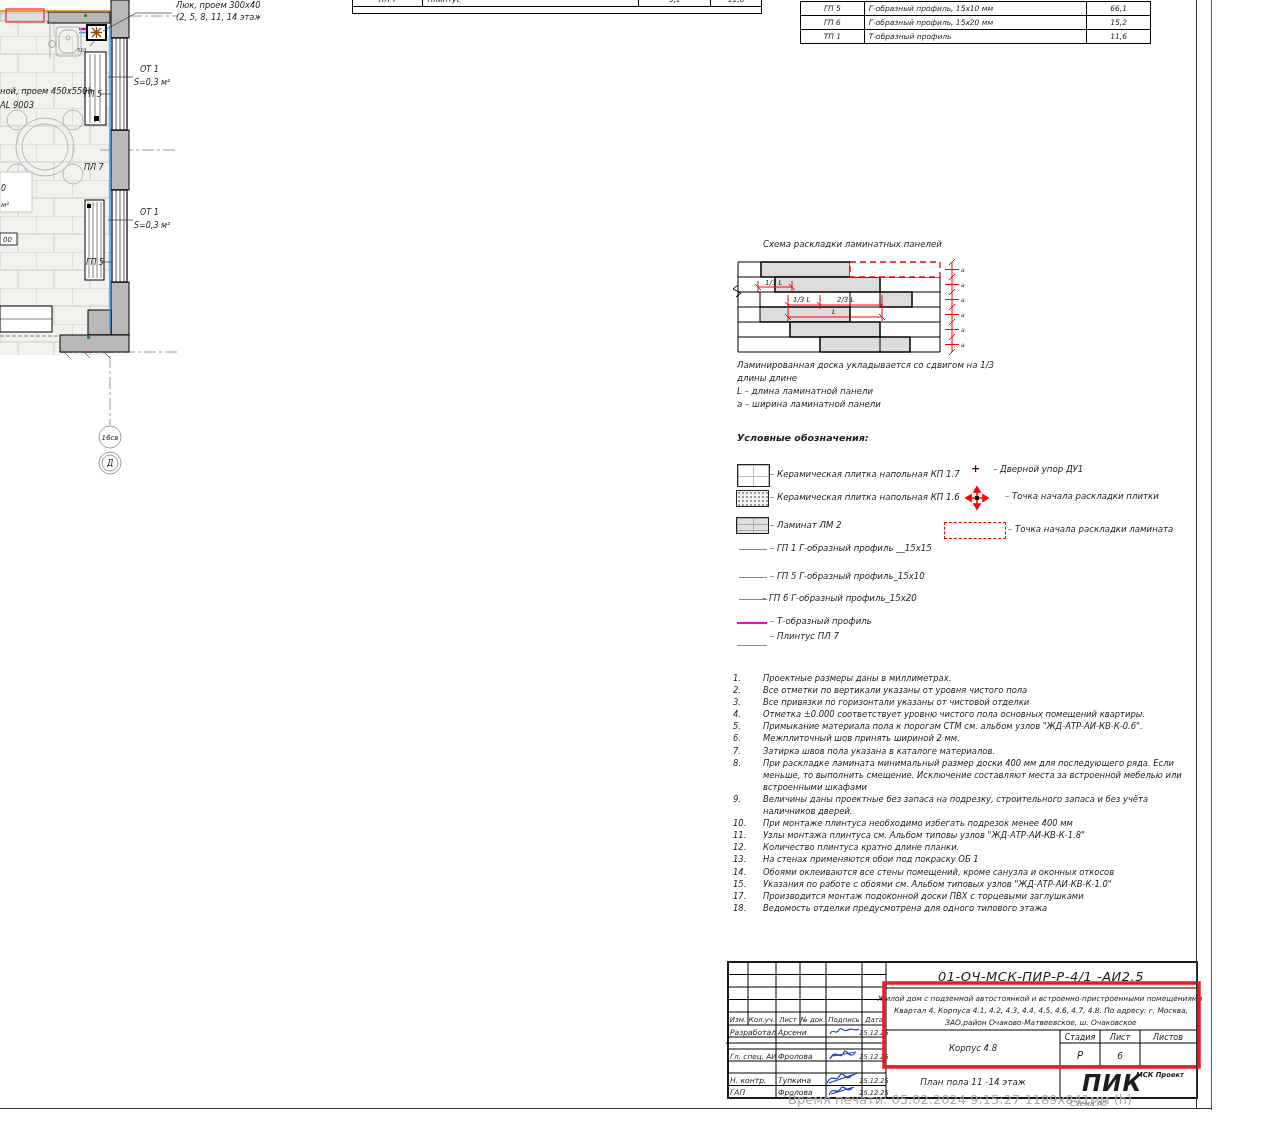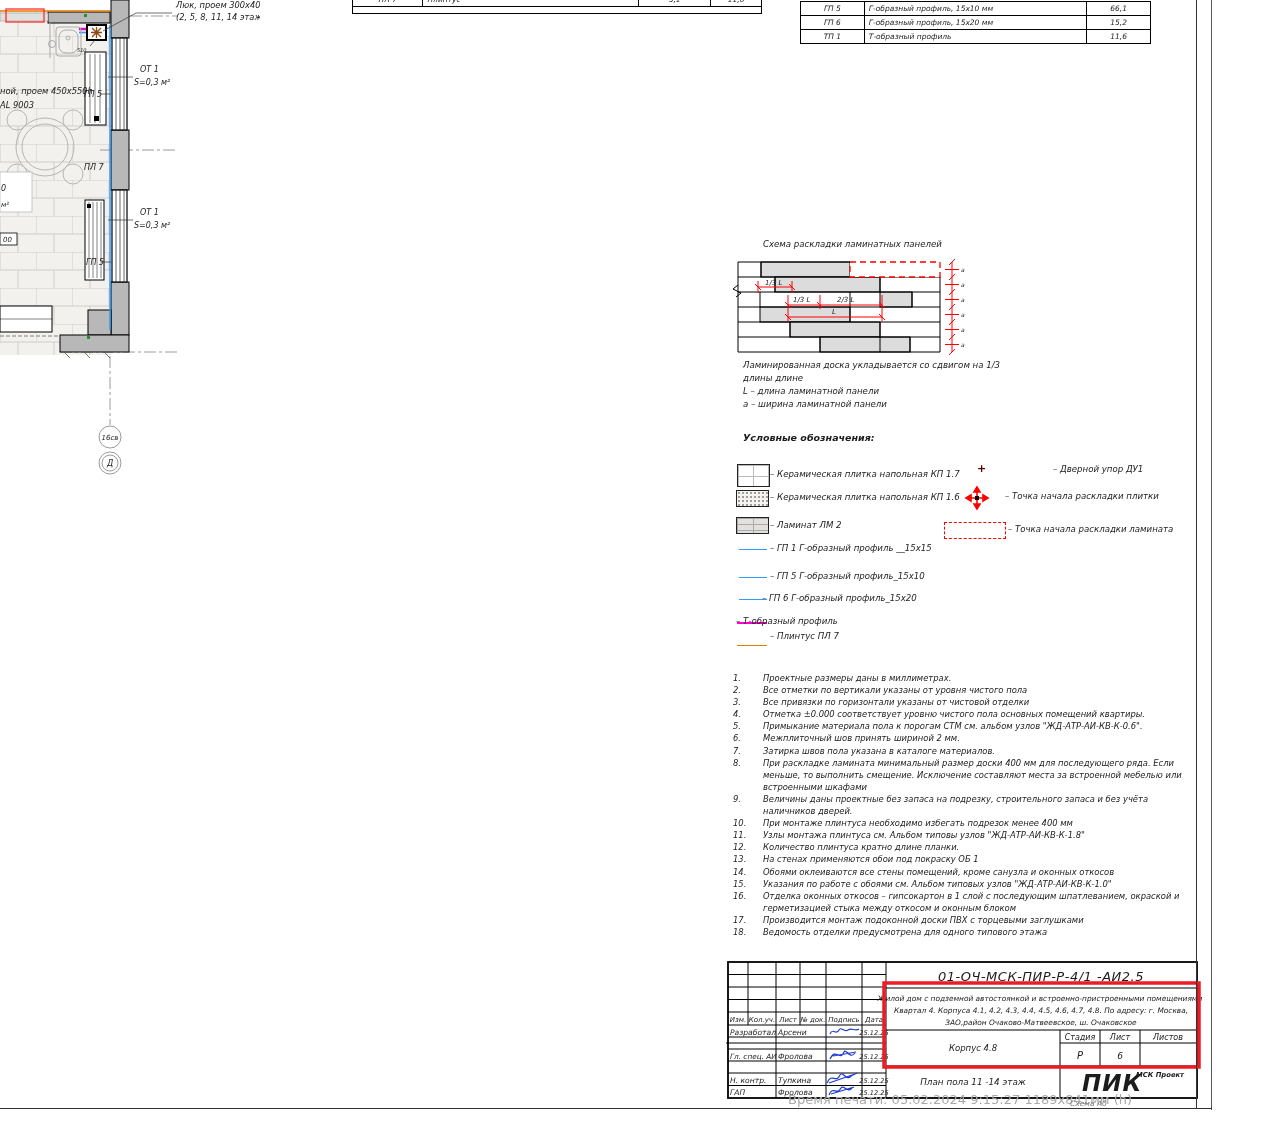--- a/index.html
+++ b/index.html
@@ -1,19 +1,19 @@
 <!DOCTYPE html>
 <html><head>
 <meta charset="utf-8">
 <style>
   html,body{margin:0;padding:0;background:#fff;}
   #sheet{position:relative;width:1279px;height:1137px;background:#fff;overflow:hidden;
          font-family:"DejaVu Sans",sans-serif;color:#1c1c1c;}
   .abs{position:absolute;}
-  .t{position:absolute;font-style:italic;white-space:nowrap;color:#1c1c1c;margin-left:6px;}
+  .t{position:absolute;font-style:italic;white-space:nowrap;color:#1c1c1c;}
   svg text{font-family:"DejaVu Sans",sans-serif;font-style:italic;fill:#1c1c1c;}
   
   .ttf{position:absolute;left:352px;top:-7px;width:408px;height:19px;border:1px solid #000;background:#fff;}
   .ttf-row{display:flex;height:12px;border-bottom:1px solid #000;font-size:7.5px;font-style:italic;line-height:12px;}
   .ttf-row .c{border-right:1px solid #000;overflow:hidden;}
   .pt{position:absolute;left:800px;top:1px;width:349px;border:1.5px solid #000;background:#fff;font-size:7.5px;font-style:italic;}
   .pt-row{display:flex;height:13px;line-height:13px;border-bottom:1.5px solid #000;}
   .pt-row:last-child{border-bottom:none;}
   .pt-row .c{border-right:1px solid #000;overflow:hidden;}
   .pt-row .c:last-child{border-right:none;}
@@ -257,27 +257,27 @@
   <div class="ln ln-blue" style="left:739px;top:549px"></div>
   <div class="lg-label" style="left:770px;top:543px">– ГП 1 Г-образный профиль __15х15</div>
 
   <div class="ln ln-blue" style="left:739px;top:577px"></div>
   <div class="lg-label" style="left:770px;top:571px">– ГП 5 Г-образный профиль_15х10</div>
 
   <div class="ln ln-blue" style="left:739px;top:599px"></div>
   <div class="lg-label" style="left:762px;top:593px">– ГП 6 Г-образный профиль_15х20</div>
 
   <div class="ln ln-mag" style="left:737px;top:622px"></div>
-  <div class="lg-label" style="left:736px;top:616px">– Т-образный профиль</div>
+  <div class="lg-label" style="left:770px;top:616px">– Т-образный профиль</div>
 
   <div class="ln ln-org" style="left:737px;top:645px"></div>
   <div class="lg-label" style="left:770px;top:631px">– Плинтус ПЛ 7</div>
 
   <div class="t" style="left:971px;top:462px;font-size:11px;color:#5a0000;font-weight:bold;font-style:normal">+</div>
-  <div class="lg-label" style="left:1053px;top:464px">– Дверной упор ДУ1</div>
+  <div class="lg-label" style="left:993px;top:464px">– Дверной упор ДУ1</div>
 
   <svg class="abs" style="left:962px;top:483px" width="30" height="30" viewBox="0 0 30 30">
     <g stroke="#fe0000" stroke-width="1.6" fill="#fe0000">
       <path d="M4 15 H26 M15 4 V26" fill="none"></path>
       <path d="M4 15 L9 12 V18 Z M26 15 L21 12 V18 Z M15 4 L12 9 H18 Z M15 26 L12 21 H18 Z"></path>
     </g>
     <rect x="13" y="13" width="4" height="4" fill="#000"></rect>
   </svg>
   <div class="lg-label" style="left:1005px;top:491px">– Точка начала раскладки плитки</div>
 
@@ -337,24 +337,20 @@
         <span class="nnum">13.</span>
         <span class="ntext">На стенах применяются обои под покраску ОБ 1</span>
       </div>
     <div class="note">
         <span class="nnum">14.</span>
         <span class="ntext">Обоями оклеиваются все стены помещений, кроме санузла и оконных откосов</span>
       </div>
     <div class="note">
         <span class="nnum">15.</span>
         <span class="ntext">Указания по работе с обоями см. Альбом типовых узлов "ЖД-АТР-АИ-КВ-К-1.0"</span>
-      </div>
-    <div class="note">
-        <span class="nnum">16.</span>
-        <span class="ntext">Отделка оконных откосов – гипсокартон в 1 слой с последующим шпатлеванием,  окраской и герметизацией стыка между откосом и оконным блоком</span>
       </div>
     <div class="note">
         <span class="nnum">17.</span>
         <span class="ntext">Производится монтаж подоконной доски ПВХ с торцевыми заглушками</span>
       </div>
     <div class="note">
         <span class="nnum">18.</span>
         <span class="ntext">Ведомость отделки предусмотрена для одного типового этажа</span>
       </div>
   </div>

